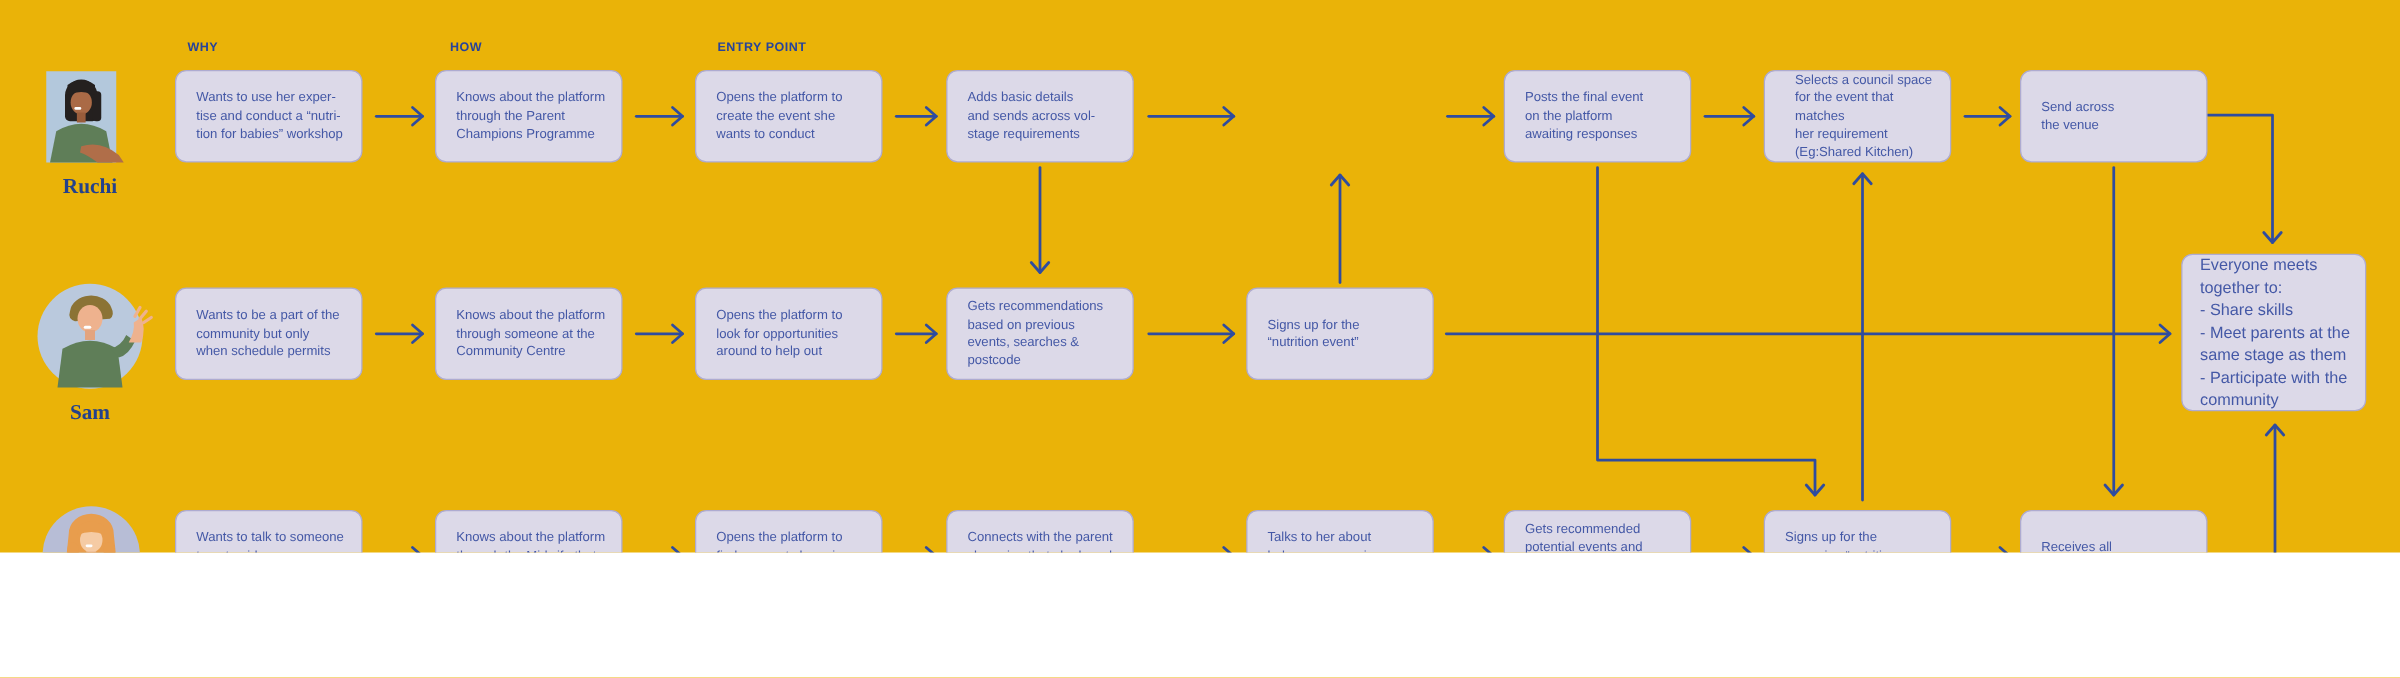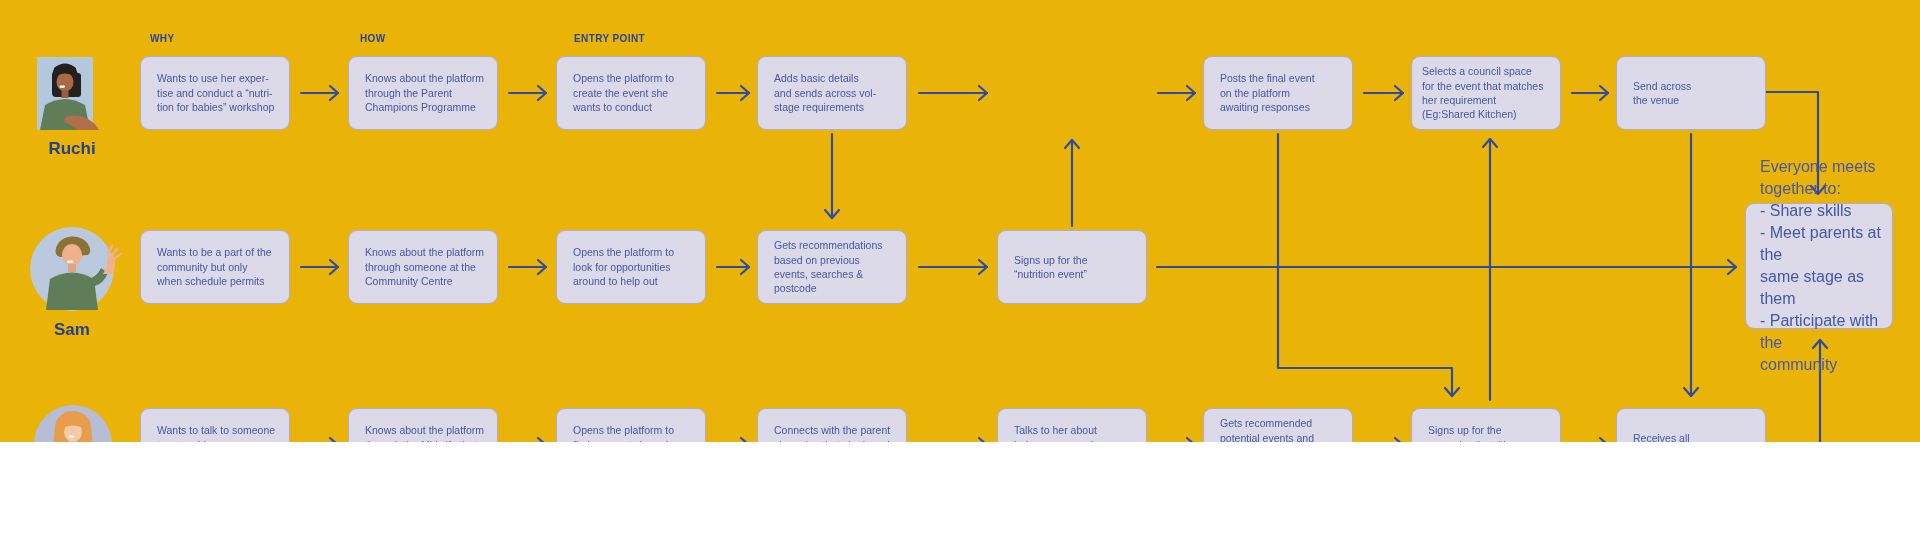--- a/index.html
+++ b/index.html
@@ -26,29 +26,29 @@
     white-space:pre-line;
     font-size:10.5px;line-height:1.38;
     color:#4458a6;
   }
   .final-box{
     position:absolute;left:1745px;top:203px;
     width:148px;height:126px;
     background:#dcd9e8;border:1px solid #aeabd0;border-radius:9px;
     box-sizing:border-box;display:flex;align-items:center;padding:4px 4px 4px 14px;
   }
-  .final-box .txt{white-space:pre-line;font-size:16px;line-height:1.38;color:#4458a6;}
+  .final-box .txt{white-space:pre-line;font-size:13px;line-height:1.38;color:#4458a6;}
   .col-header{
     position:absolute;top:33px;
     font-size:10px;font-weight:bold;letter-spacing:.4px;
     color:#27439b;
   }
   .persona-name{
     position:absolute;left:12px;width:120px;text-align:center;
-    font-family:Liberation Sans, sans-serif;font-weight:bold;
+    font-family:Liberation Serif, serif;font-weight:bold;
     font-size:17px;color:#24418c;
   }
   .avatar{position:absolute;}
   .avatar svg{overflow:visible;display:block;}
 </style>
 </head>
 <body>
 
 <div class="canvas">
 
@@ -193,21 +193,21 @@
   <div class="step" style="left:757px;top:56px">
       <span class="txt">Adds basic details
 and sends across vol-
 stage requirements</span>
     </div>
   <div class="step" style="left:1203px;top:56px">
       <span class="txt">Posts the final event
 on the platform
 awaiting responses</span>
     </div>
-  <div class="step" style="left:1411px;top:56px;padding-left:10px">
+  <div class="step" style="left:1411px;top:56px;padding-left:24px">
       <span class="txt">Selects a council space
 for the event that matches
 her requirement
 (Eg:Shared Kitchen)</span>
     </div>
   <div class="step" style="left:1616px;top:56px">
       <span class="txt">Send across
 the venue</span>
     </div>
 

